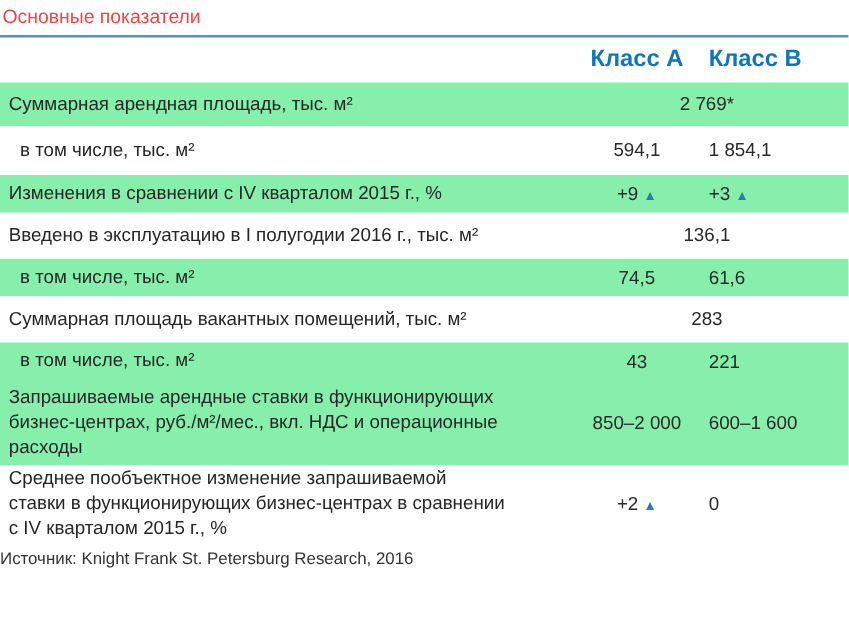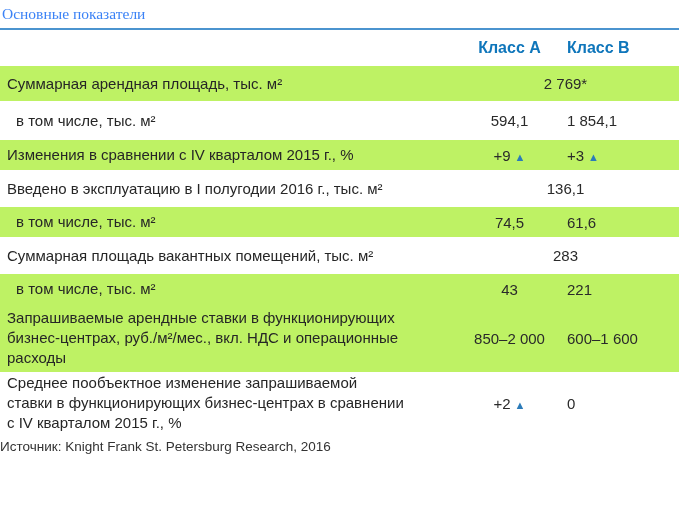--- a/index.html
+++ b/index.html
@@ -8,49 +8,48 @@
     width:679px; height:508px;
     background:#ffffff;
     font-family:"Liberation Sans", "DejaVu Sans", sans-serif;
     color:#2a2a2a;
     font-size:15px;
     overflow:hidden;
     box-sizing:border-box;
   }
   .title {
     font-size:15.5px;
-    color:#3b82f6;
+    color:#ef4444;
     padding:4px 0 0 2px;
     height:21px;
     line-height:19px;
-    font-family:Liberation Serif, serif;
   }
   .title-rule {
     height:2px;
     background:#4b94cf;
     margin-top:3px;
   }
   .hdr-row {
     display:flex;
     align-items:center;
     height:36px;
   }
   .hdr-spacer { flex:1; }
   .hdr-cell {
     font-weight:bold;
     color:#0f76bb;
-    font-size:16px;
+    font-size:19px;
     text-align:center;
   }
   .row {
     display:flex;
     align-items:center;
     box-sizing:border-box;
   }
-  .row.shade { background:#bef264; }
+  .row.shade { background:#86efac; }
   .label {
     flex:1;
     padding-left:7px;
     line-height:20px;
     white-space:pre-line;
     color:#262626;
   }
   .label.indent { padding-left:16px; }
   .cell-a { width:115px; text-align:center; }
   .cell-b { width:112px; text-align:left; }

